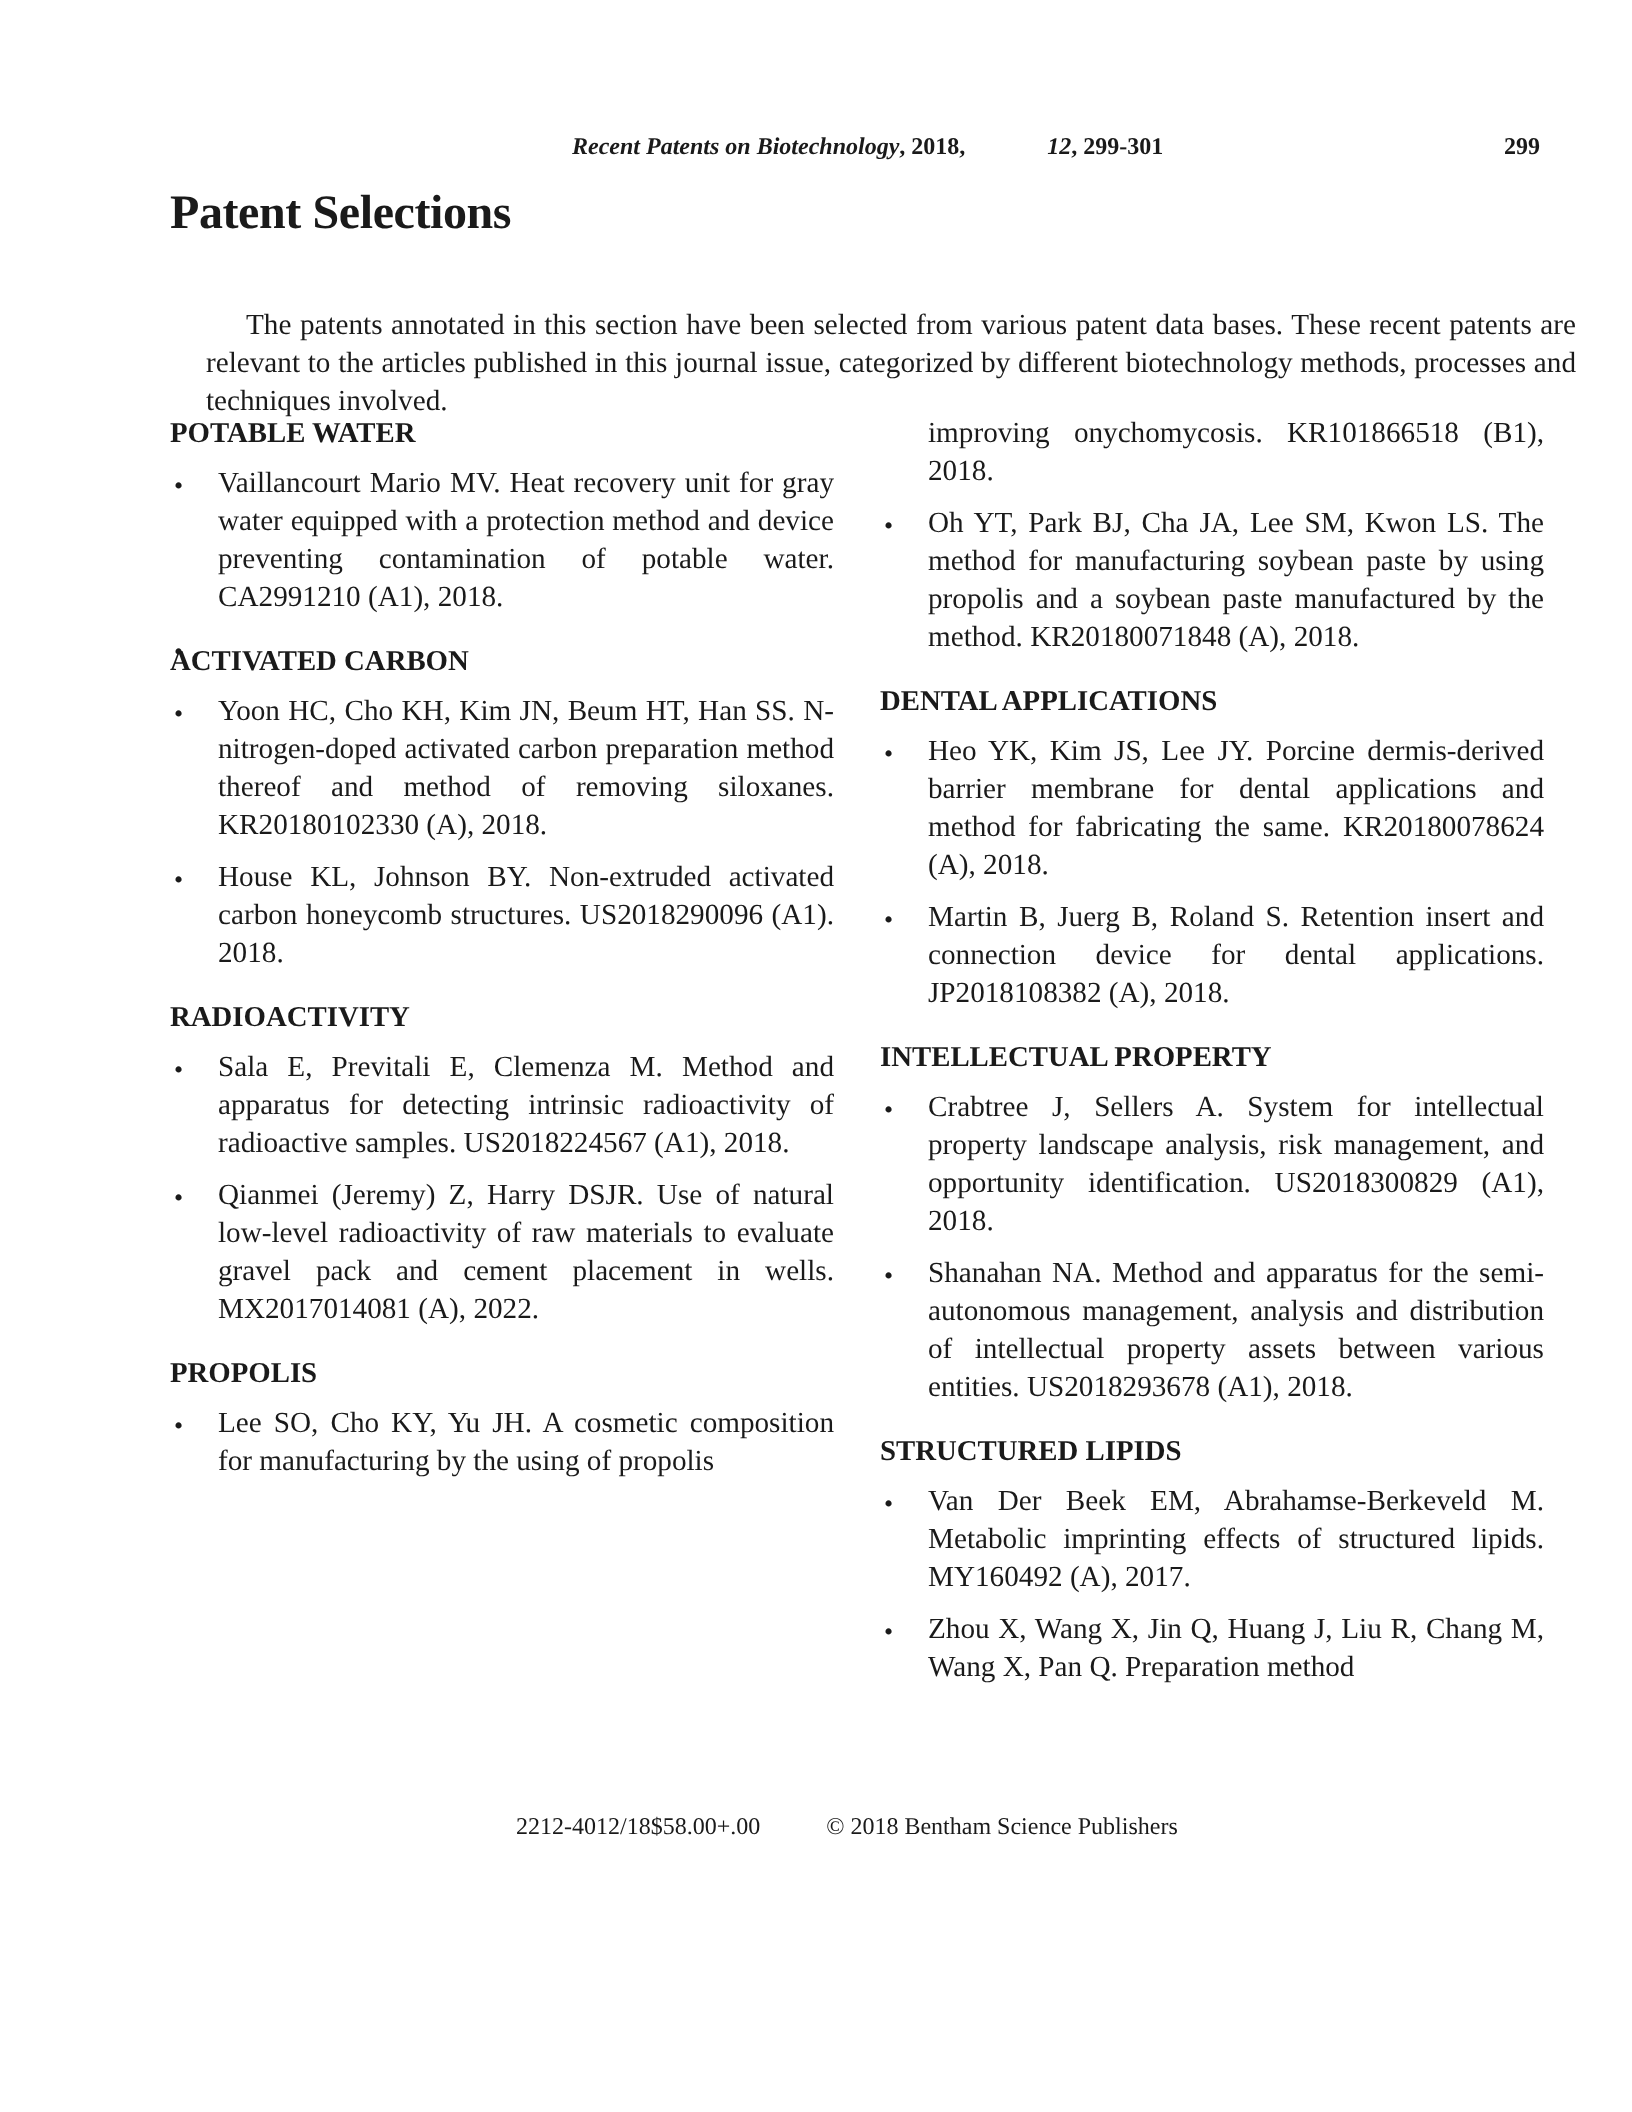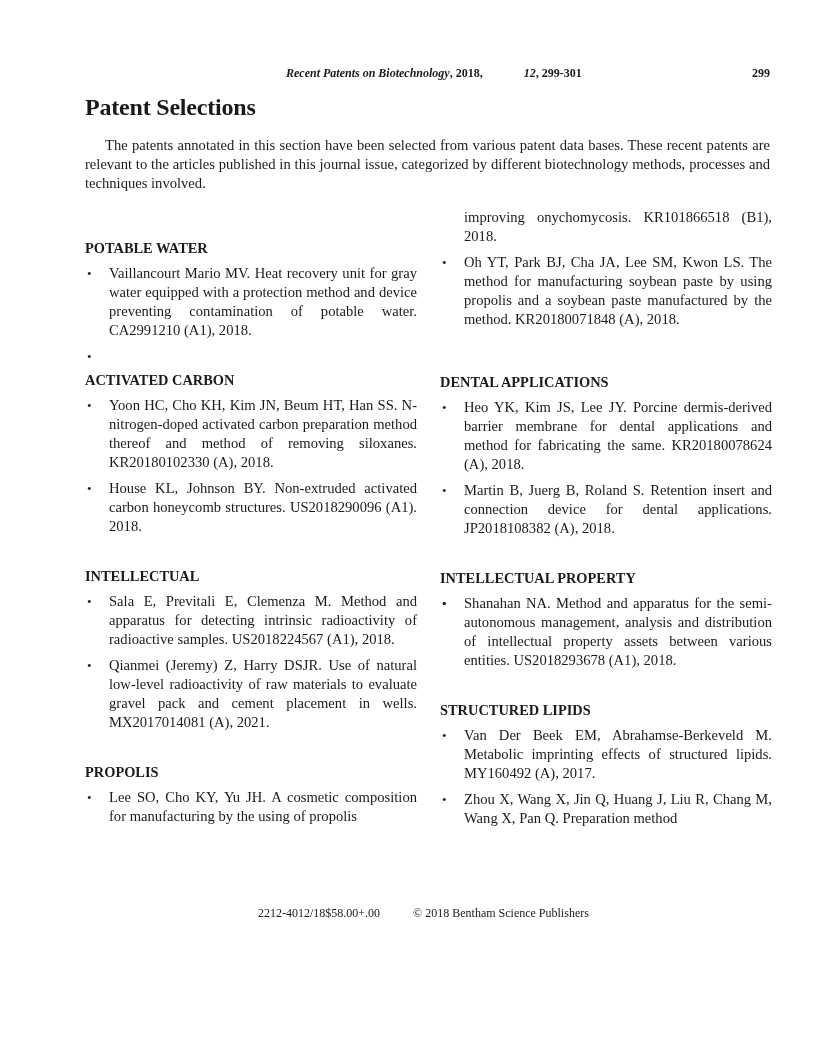--- a/index.html
+++ b/index.html
@@ -5,27 +5,27 @@
   html, body { margin: 0; padding: 0; background: #ffffff; }
   body { width: 816px; height: 1056px; position: relative; overflow: hidden;
          font-family: "Liberation Serif", "DejaVu Serif", serif; color: #1a1a1a; }
   .running-head { position: absolute; top: 66px; left: 286px; width: 484px;
                   font-size: 12px; font-weight: bold; }
   .running-head .journal { font-style: italic; text-align: center; }
   .running-head .vol { font-style: italic; margin-left: 38px; }
   .running-head .page-num { position: absolute; right: 0; top: 0; }
   .page-title { position: absolute; top: 94px; left: 85px; margin: 0;
                 font-size: 24px; font-weight: bold; letter-spacing: -0.2px; }
-  .intro { position: absolute; top: 136px; left: 85px; width: 685px; margin: 0;
+  .intro { position: absolute; top: 136px; left: 85px; width: 685px; margin: 18px;
            font-size: 14.6px; line-height: 19px; text-align: justify; text-indent: 20px; }
   .col { position: absolute; top: 208px; width: 332px; }
   .col-left { left: 85px; }
   .col-right { left: 440px; }
   .section-heading { font-size: 14.4px; font-weight: bold; margin: 0 0 7px 0; line-height: 18px; }
-  .section { margin-bottom: 13px; margin-top: 31px; }
+  .section { margin-bottom: 13px; }
   ul.entries { list-style: none; margin: 0; padding: 0; }
   ul.entries li { position: relative; padding-left: 24px; font-size: 14.6px; line-height: 19px;
                   text-align: justify; margin-bottom: 7px; hyphens: manual; }
   ul.entries li .bullet { position: absolute; left: 2px; top: 0; font-size: 13px; }
   .cont { padding-left: 24px; font-size: 14.6px; line-height: 19px; text-align: justify;
           margin-bottom: 7px; }
   .footer { position: absolute; top: 906px; left: 258px; font-size: 12px; font-weight: normal; }
   .footer .issn { display: inline-block; margin-right: 30px; }
 </style>
 </head>
@@ -49,24 +49,24 @@
       </ul>
     </div>
     <div class="section">
       <h2 class="section-heading">ACTIVATED CARBON</h2>
       <ul class="entries">
         <li><span class="bullet">•</span><span>Yoon HC, Cho KH, Kim JN, Beum HT, Han SS. N-nitrogen-doped activated carbon prepa­ration method thereof and method of removing siloxanes. KR20180102330 (A), 2018.</span></li>
         <li><span class="bullet">•</span><span>House KL, Johnson BY. Non-extruded activat­ed carbon honeycomb structures. US2018290096 (A1). 2018.</span></li>
       </ul>
     </div>
     <div class="section">
-      <h2 class="section-heading">INTELLECTUAL</h2>
+      <h2 class="section-heading">RADIOACTIVITY</h2>
       <ul class="entries">
         <li><span class="bullet">•</span><span>Sala E, Previtali E, Clemenza M. Method and apparatus for detecting intrinsic radioactivity of radioactive samples. US2018224567 (A1), 2018.</span></li>
-        <li><span class="bullet">•</span><span>Qianmei (Jeremy) Z, Harry DSJR. Use of natu­ral low-level radioactivity of raw materials to evaluate gravel pack and cement placement in wells. MX2017014081 (A), 2021.</span></li>
+        <li><span class="bullet">•</span><span>Qianmei (Jeremy) Z, Harry DSJR. Use of natu­ral low-level radioactivity of raw materials to evaluate gravel pack and cement placement in wells. MX2017014081 (A), 2022.</span></li>
       </ul>
     </div>
     <div class="section">
       <h2 class="section-heading">PROPOLIS</h2>
       <ul class="entries">
         <li><span class="bullet">•</span><span>Lee SO, Cho KY, Yu JH. A cosmetic composi­tion for manufacturing by the using of propolis</span></li>
       </ul>
     </div>
   </div>
 <div class="col col-right" id="col-right">
@@ -79,21 +79,21 @@
       <div class="section">
         <h2 class="section-heading">DENTAL APPLICATIONS</h2>
         <ul class="entries">
           <li><span class="bullet">•</span><span>Heo YK, Kim JS, Lee JY. Porcine dermis-derived barrier membrane for dental applica­tions and method for fabricating the same. KR20180078624 (A), 2018.</span></li>
           <li><span class="bullet">•</span><span>Martin B, Juerg B, Roland S. Retention insert and connection device for dental applications. JP2018108382 (A), 2018.</span></li>
         </ul>
       </div>
       <div class="section">
         <h2 class="section-heading">INTELLECTUAL PROPERTY</h2>
         <ul class="entries">
-          <li><span class="bullet">•</span></li>
+          <li><span class="bullet">•</span><span>Crabtree J, Sellers A. System for intellectual property landscape analysis, risk management, and opportunity identification. US2018300829 (A1), 2018.</span></li>
           <li><span class="bullet">•</span><span>Shanahan NA. Method and apparatus for the semi-autonomous management, analysis and distribution of intellectual property assets be­tween various entities. US2018293678 (A1), 2018.</span></li>
         </ul>
       </div>
       <div class="section">
         <h2 class="section-heading">STRUCTURED LIPIDS</h2>
         <ul class="entries">
           <li><span class="bullet">•</span><span>Van Der Beek EM, Abrahamse-Berkeveld M. Metabolic imprinting effects of structured li­pids. MY160492 (A), 2017.</span></li>
           <li><span class="bullet">•</span><span>Zhou X, Wang X, Jin Q, Huang J, Liu R, Chang M, Wang X, Pan Q. Preparation method</span></li>
         </ul>
       </div>

